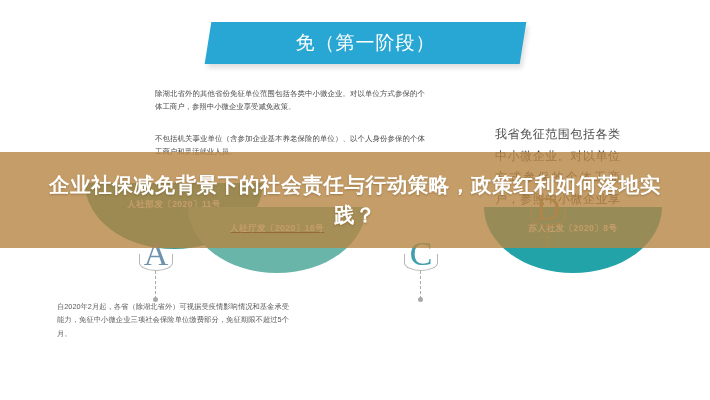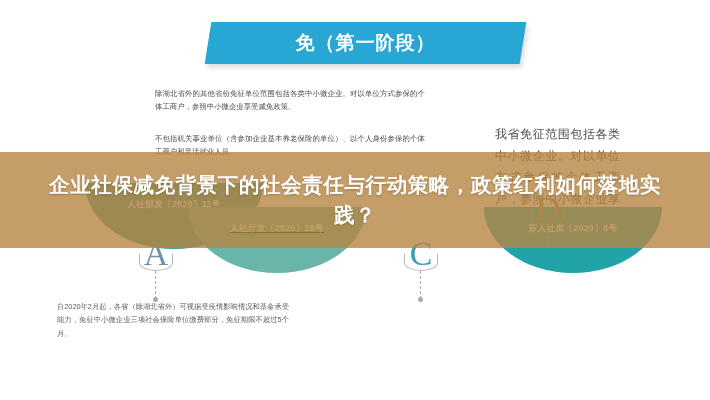--- a/index.html
+++ b/index.html
@@ -33,21 +33,21 @@
   }
   .banner-inner {
     position:absolute;
     left:208px; top:22px;
     width:315px; height:42px;
     display:flex; align-items:center; justify-content:center;
   }
   .banner-text {
     color:#ffffff;
     font-size:19px;
-    font-weight:bold;
+    font-weight:normal;
     letter-spacing:1px;
     white-space:nowrap;
   }
 
   
   .para {
     position:absolute;
     color:#4a4a4a;
     font-size:7.4px;
     line-height:1.75;

